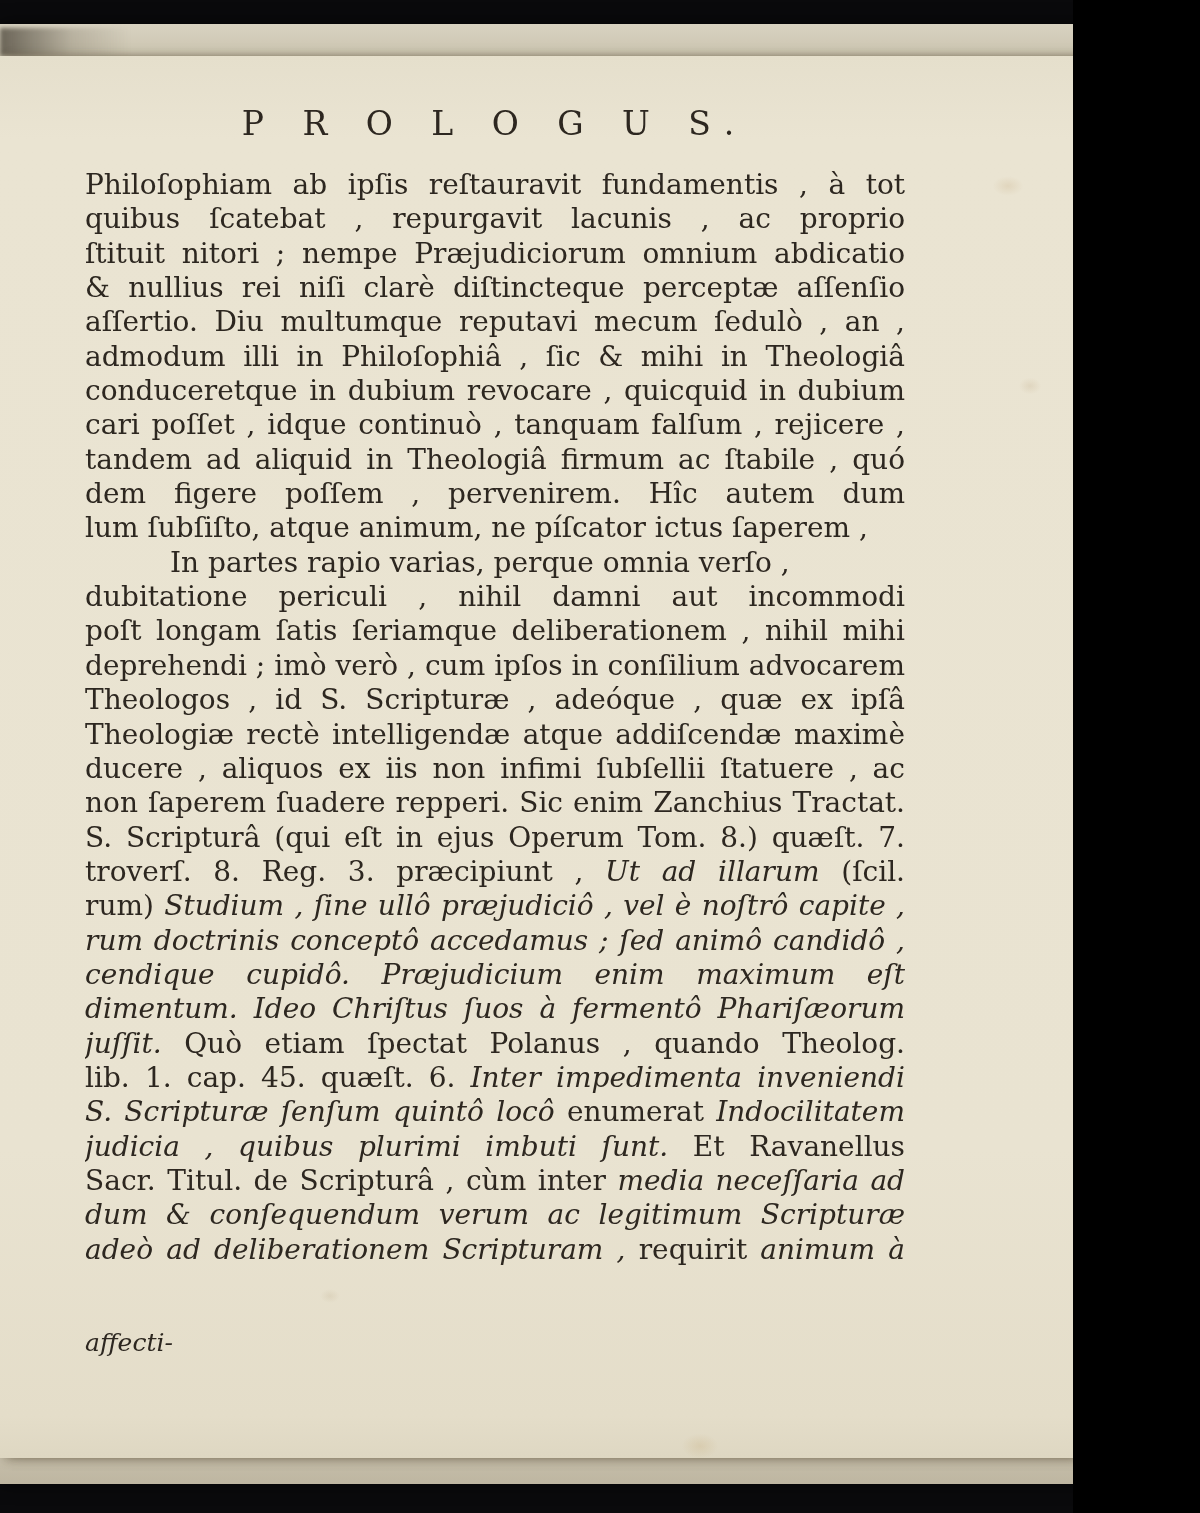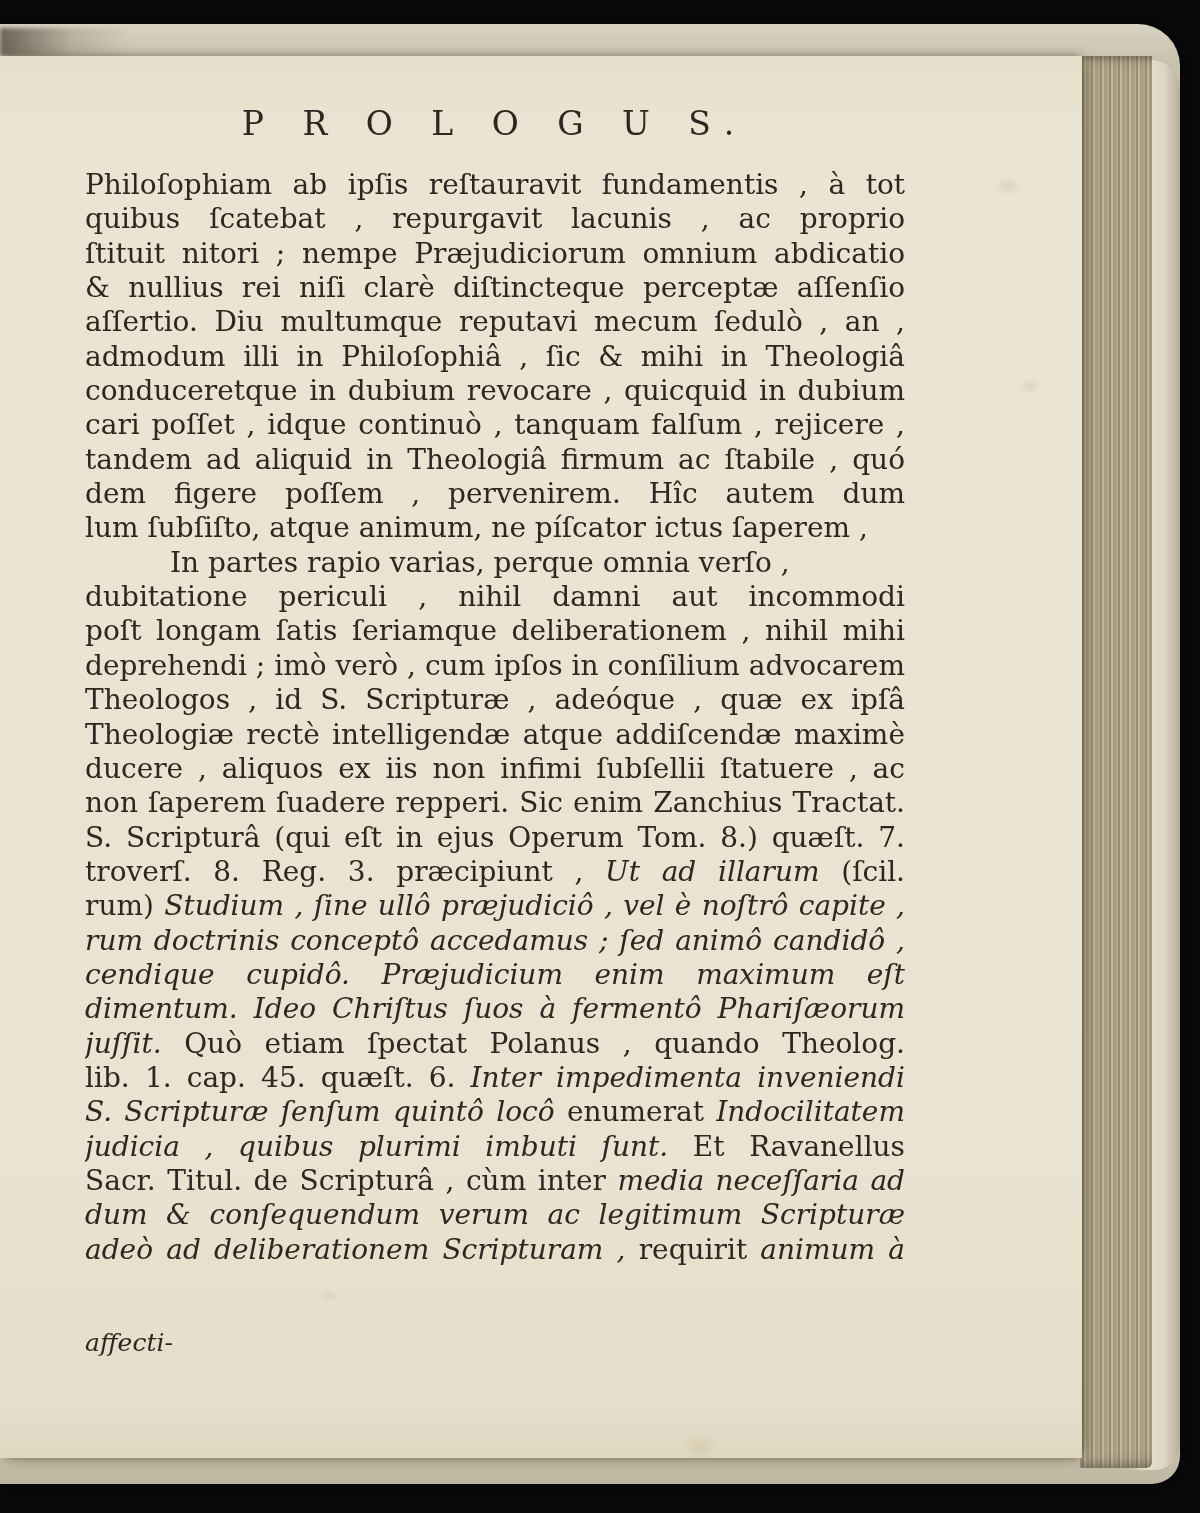--- a/index.html
+++ b/index.html
@@ -1,17 +1,17 @@
 <!DOCTYPE html>
 <html><head>
 <meta charset="utf-8">
 <style>
   html, body { margin:0; padding:0; background:#000; }
   #shot {
-    position:relative; width:1200px; height:1513px; overflow:hidden;
+    position:relative; width:1073px; height:1513px; overflow:hidden;
     background:#0a0a0c;
     font-family:"DejaVu Serif", serif;
     text-decoration:underline;
   }
   
   .cover {
     position:absolute; left:0; top:24px; width:1180px; height:1460px;
     border-radius:0 42px 28px 0;
     background:linear-gradient(180deg,#d8d2c1 0%, #c9c2ad 2.5%, #c6bfa9 50%, #cfc8b5 96%, #beb6a1 100%);
     box-shadow:0 0 18px rgba(0,0,0,.65);

